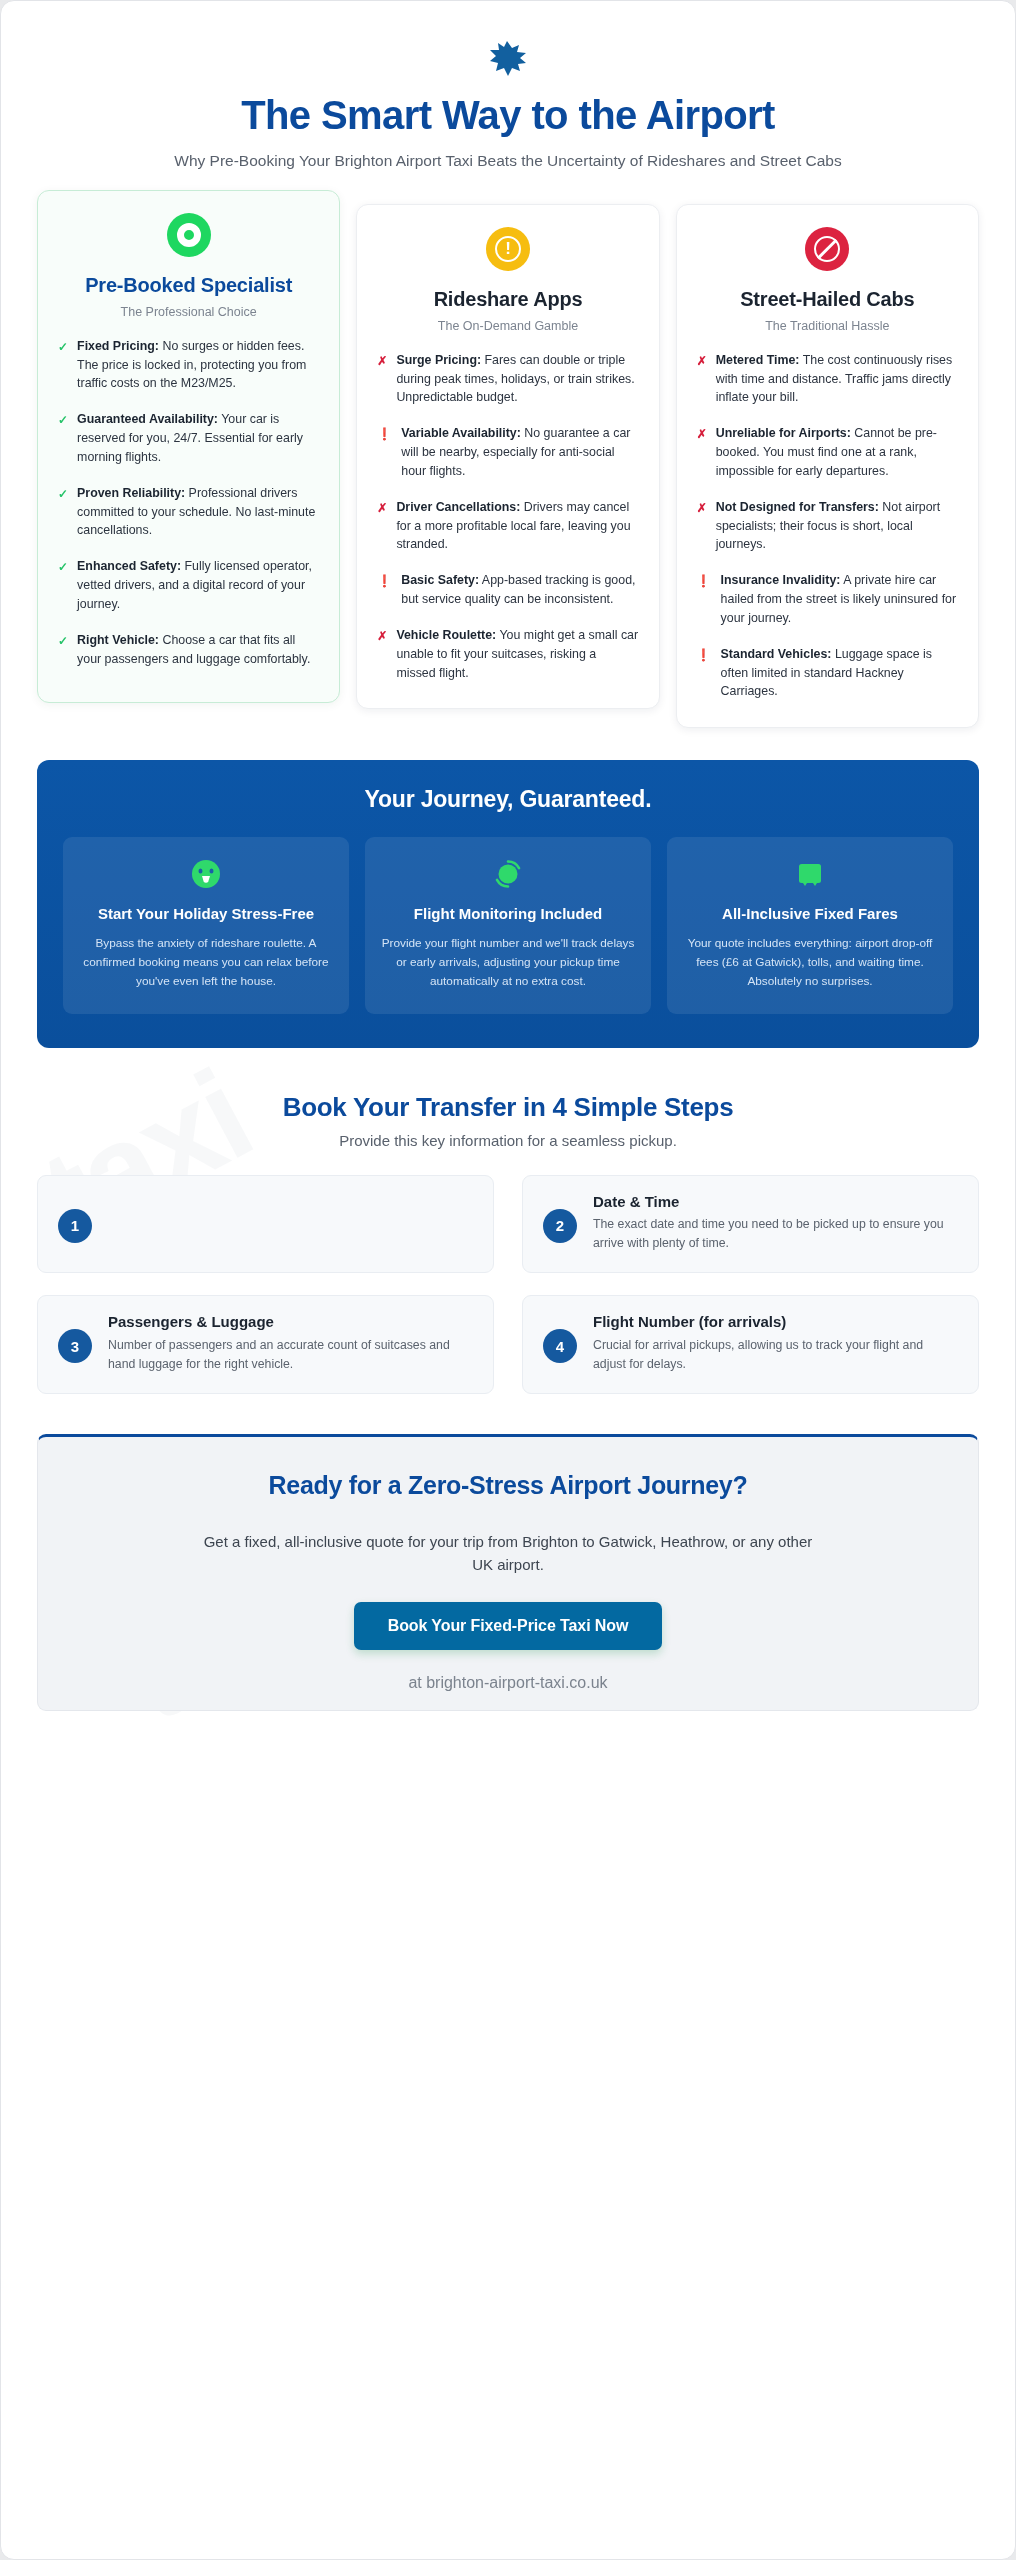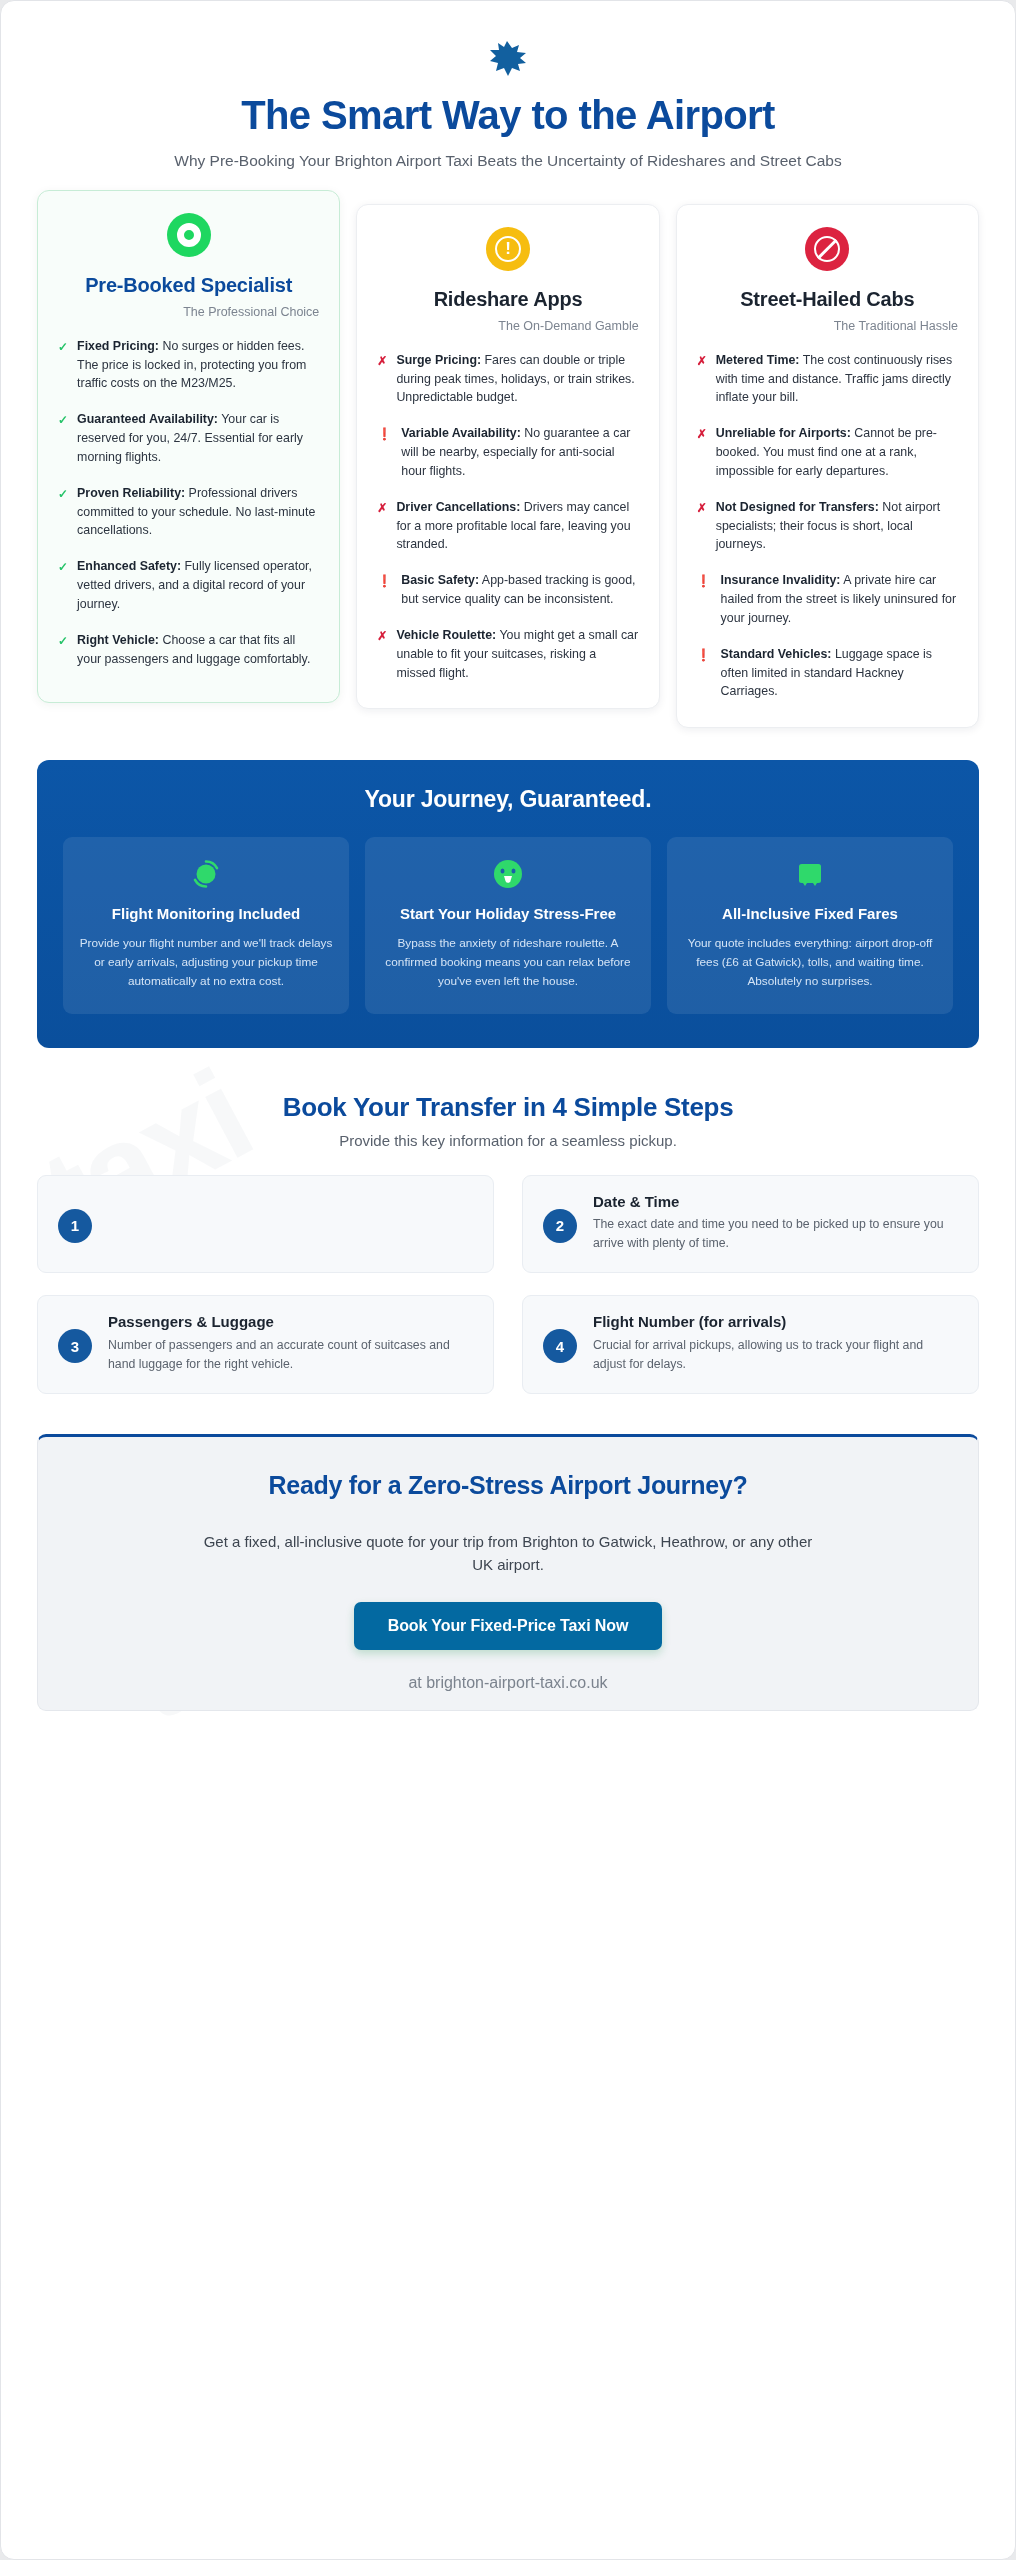--- a/index.html
+++ b/index.html
@@ -113,21 +113,21 @@
   .ccard h3 {
     text-align: center;
     font-size: 20px;
     font-weight: 800;
     line-height: 1.22;
     color: #1b2430;
     letter-spacing: -0.2px;
   }
   .ccard.winner h3 { color: #0b4a9c; }
   .ccard .tag {
-    text-align: right;
+    text-align: center;
     font-size: 12.5px;
     color: #7c8490;
     margin-top: 7px;
     margin-bottom: 18px;
   }
 
   .plist { list-style: none; }
   .plist li {
     display: flex;
     gap: 9px;
@@ -340,40 +340,40 @@
 
     </div>
 
     <div class="guarantee">
       <h2>Your Journey, Guaranteed.</h2>
       <div class="gcards">
 
         <div class="gcard">
           <div class="gicon">
             <svg width="30" height="30" viewBox="0 0 30 30">
-              <circle cx="15" cy="15" r="9.5" fill="#2fd96b"></circle>
-              <path d="M15 2.5 a12.5 12.5 0 0 1 11 6.6" stroke="#2fd96b" stroke-width="2.6" fill="none" stroke-linecap="round"></path>
-              <path d="M15 27.5 a12.5 12.5 0 0 1 -11 -6.6" stroke="#2fd96b" stroke-width="2.6" fill="none" stroke-linecap="round"></path>
-            </svg>
-          </div>
-          <h4>Flight Monitoring Included</h4>
-          <p>Provide your flight number and we'll track delays or early arrivals, adjusting your pickup time automatically at no extra cost.</p>
-        </div>
-
-        <div class="gcard">
-          <div class="gicon">
-            <svg width="30" height="30" viewBox="0 0 30 30">
               <circle cx="15" cy="15" r="14" fill="#2fd96b"></circle>
               <ellipse cx="9.5" cy="12" rx="2" ry="2.6" fill="#1a5fa8"></ellipse>
               <ellipse cx="20.5" cy="12" rx="2" ry="2.6" fill="#1a5fa8"></ellipse>
               <path d="M11 17 h8 l-1.6 5.2 a2.6 2.6 0 0 1 -4.8 0 Z" fill="#ffffff"></path>
             </svg>
           </div>
           <h4>Start Your Holiday Stress-Free</h4>
           <p>Bypass the anxiety of rideshare roulette. A confirmed booking means you can relax before you've even left the house.</p>
+        </div>
+
+        <div class="gcard">
+          <div class="gicon">
+            <svg width="30" height="30" viewBox="0 0 30 30">
+              <circle cx="15" cy="15" r="9.5" fill="#2fd96b"></circle>
+              <path d="M15 2.5 a12.5 12.5 0 0 1 11 6.6" stroke="#2fd96b" stroke-width="2.6" fill="none" stroke-linecap="round"></path>
+              <path d="M15 27.5 a12.5 12.5 0 0 1 -11 -6.6" stroke="#2fd96b" stroke-width="2.6" fill="none" stroke-linecap="round"></path>
+            </svg>
+          </div>
+          <h4>Flight Monitoring Included</h4>
+          <p>Provide your flight number and we'll track delays or early arrivals, adjusting your pickup time automatically at no extra cost.</p>
         </div>
 
         <div class="gcard">
           <div class="gicon">
             <svg width="30" height="30" viewBox="0 0 30 30">
               <rect x="4" y="5" width="22" height="19" rx="2.5" fill="#2fd96b"></rect>
               <path d="M8 24 l2 3 l2 -3 Z" fill="#2fd96b"></path>
               <path d="M18 24 l2 3 l2 -3 Z" fill="#2fd96b"></path>
             </svg>
           </div>

